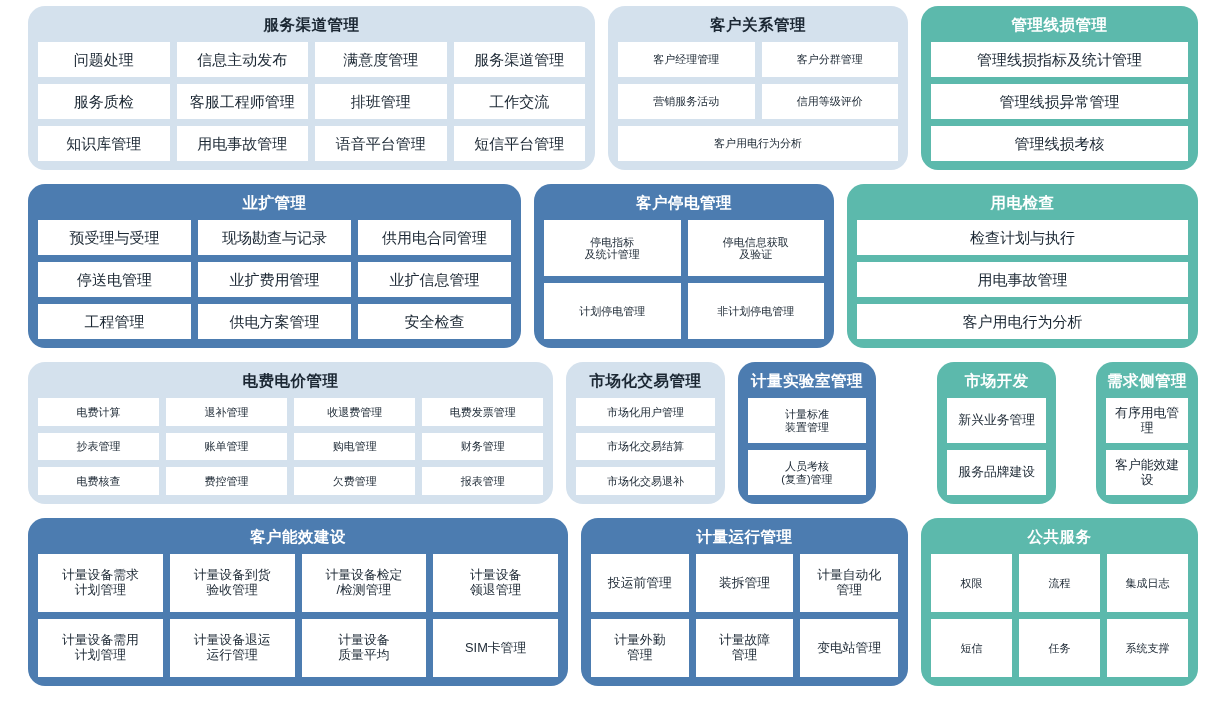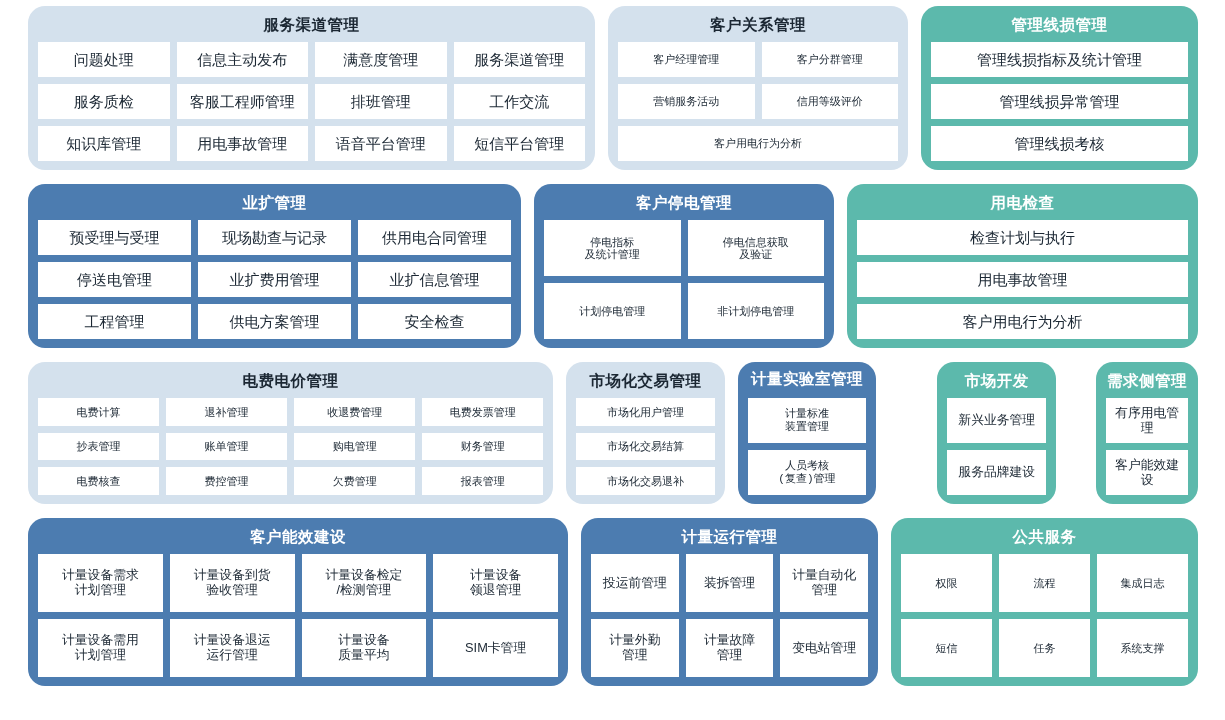--- a/index.html
+++ b/index.html
@@ -94,27 +94,27 @@
   .p-linesloss { flex: 1 1 auto; }
 
   
   .p-expand    { width: 493px; }
   .p-outage    { width: 300px; }
   .p-inspect   { flex: 1 1 auto; }
 
   
   .p-tariff    { width: 531px; }
   .p-market    { width: 160px; justify-content: flex-end; }
-  .p-lab       { width: 140px; font-family: Liberation Mono, monospace; }
+  .p-lab       { width: 140px; }
   .p-dev       { width: 120px; margin-left: 48px; }
   .p-demand    { flex: 1 1 auto; margin-left: 27px; }
 
   
   .p-asset     { width: 540px; }
-  .p-operate   { width: 297px; }
+  .p-operate   { width: 327px; }
   .p-public    { flex: 1 1 auto; justify-content: space-between; }
 </style>
 </head>
 <body>
 
 <div id="canvas">
 
   <div class="row r1">
 
     <div class="panel lightblue p-service">

